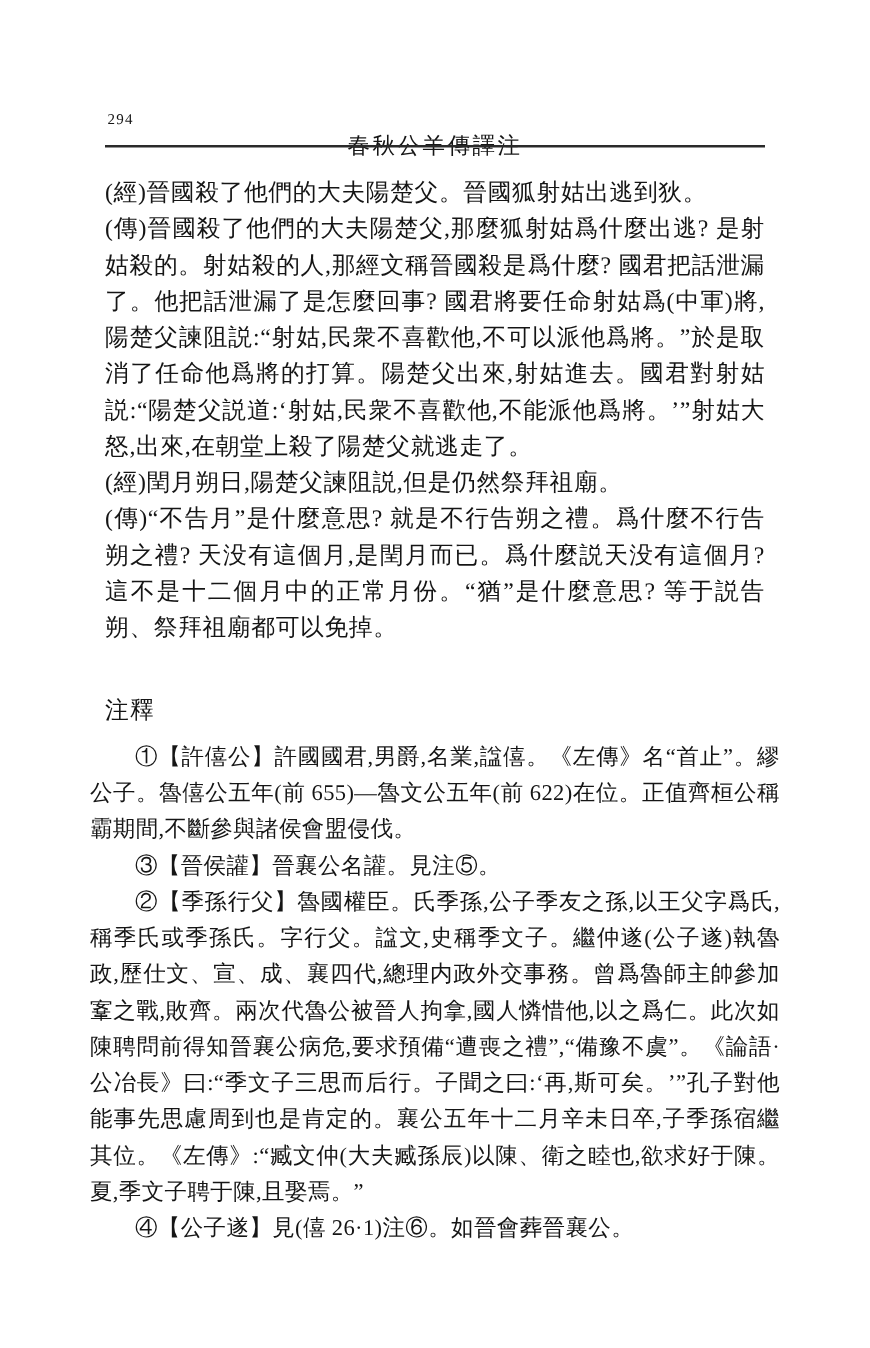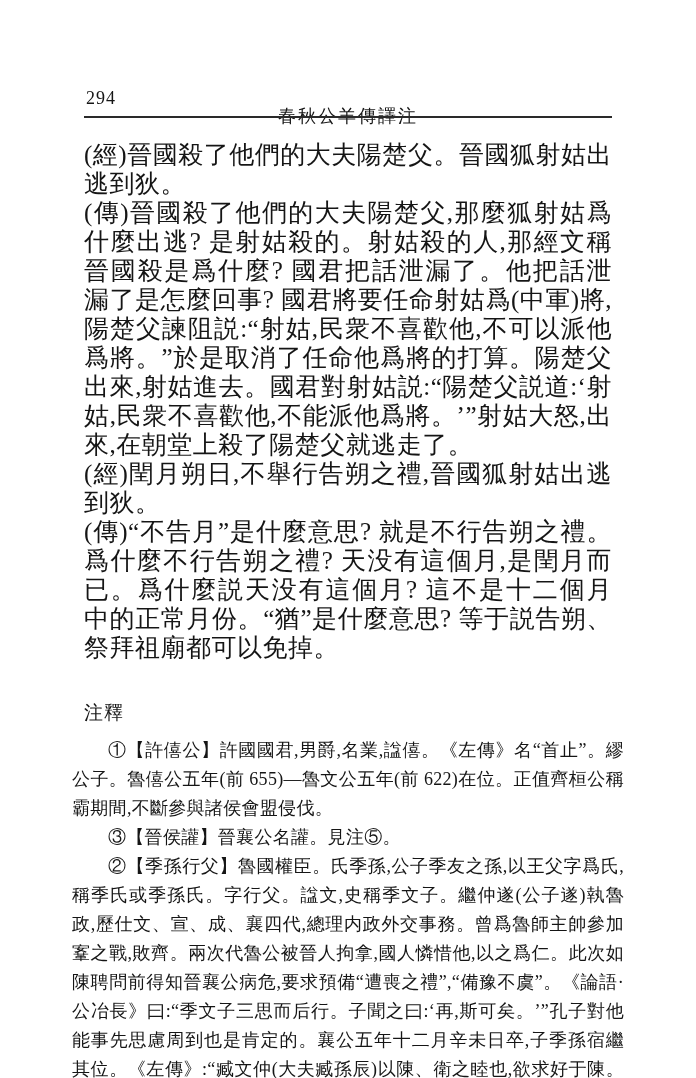--- a/index.html
+++ b/index.html
@@ -19,21 +19,21 @@
     position: absolute;
     top: 88px;
     left: 84px;
     right: 84px;
     height: 24px;
   }
   .page-number {
     position: absolute;
     left: 2px;
     top: 0;
-    font-size: 18px;
+    font-size: 12px;
     letter-spacing: 1px;
   }
   .book-title {
     position: absolute;
     left: 0;
     right: 0;
     top: 16px;
     text-align: center;
     font-size: 18px;
     letter-spacing: 2px;
@@ -46,21 +46,21 @@
     border-top: 2px solid #2a2a2a;
   }
   .content {
     position: absolute;
     top: 140px;
     left: 84px;
     width: 528px;
   }
   .body-para {
     margin: 0;
-    font-size: 25px;
+    font-size: 19px;
     line-height: 29px;
     text-align: justify;
     text-justify: inter-character;
     letter-spacing: 0.5px;
   }
   .notes-heading {
     margin: 38px 0 10px 0;
     font-size: 19px;
     font-weight: normal;
     letter-spacing: 1px;
@@ -84,21 +84,21 @@
     <span class="page-number">294</span>
     <span class="book-title">春秋公羊傳譯注</span>
   </div>
 
   <div class="head-rule"></div>
 
   <div class="content">
 
     <p class="body-para">(經)晉國殺了他們的大夫陽楚父。晉國狐射姑出逃到狄。</p>
     <p class="body-para">(傳)晉國殺了他們的大夫陽楚父,那麼狐射姑爲什麼出逃? 是射姑殺的。射姑殺的人,那經文稱晉國殺是爲什麼? 國君把話泄漏了。他把話泄漏了是怎麼回事? 國君將要任命射姑爲(中軍)將,陽楚父諫阻説:“射姑,民衆不喜歡他,不可以派他爲將。”於是取消了任命他爲將的打算。陽楚父出來,射姑進去。國君對射姑説:“陽楚父説道:‘射姑,民衆不喜歡他,不能派他爲將。’”射姑大怒,出來,在朝堂上殺了陽楚父就逃走了。</p>
-    <p class="body-para">(經)閏月朔日,不舉行告朔之禮,晉國狐射姑出逃到狄。</p>
+    <p class="body-para">(經)閏月朔日,陽楚父諫阻説,但是仍然祭拜祖廟。</p>
     <p class="body-para">(傳)“不告月”是什麼意思? 就是不行告朔之禮。爲什麼不行告朔之禮? 天没有這個月,是閏月而已。爲什麼説天没有這個月? 這不是十二個月中的正常月份。“猶”是什麼意思? 等于説告朔、祭拜祖廟都可以免掉。</p>
 
     <h2 class="notes-heading">注釋</h2>
 
     <p class="note-para">①【許僖公】許國國君,男爵,名業,諡僖。《左傳》名“首止”。繆公子。魯僖公五年(前 655)—魯文公五年(前 622)在位。正值齊桓公稱霸期間,不斷參與諸侯會盟侵伐。</p>
     <p class="note-para">③【晉侯讙】晉襄公名讙。見注⑤。</p>
     <p class="note-para">②【季孫行父】魯國權臣。氏季孫,公子季友之孫,以王父字爲氏,稱季氏或季孫氏。字行父。諡文,史稱季文子。繼仲遂(公子遂)執魯政,歷仕文、宣、成、襄四代,總理内政外交事務。曾爲魯師主帥參加鞌之戰,敗齊。兩次代魯公被晉人拘拿,國人憐惜他,以之爲仁。此次如陳聘問前得知晉襄公病危,要求預備“遭喪之禮”,“備豫不虞”。《論語·公冶長》曰:“季文子三思而后行。子聞之曰:‘再,斯可矣。’”孔子對他能事先思慮周到也是肯定的。襄公五年十二月辛未日卒,子季孫宿繼其位。《左傳》:“臧文仲(大夫臧孫辰)以陳、衛之睦也,欲求好于陳。夏,季文子聘于陳,且娶焉。”</p>
     <p class="note-para">④【公子遂】見(僖 26·1)注⑥。如晉會葬晉襄公。</p>
 
   </div>

